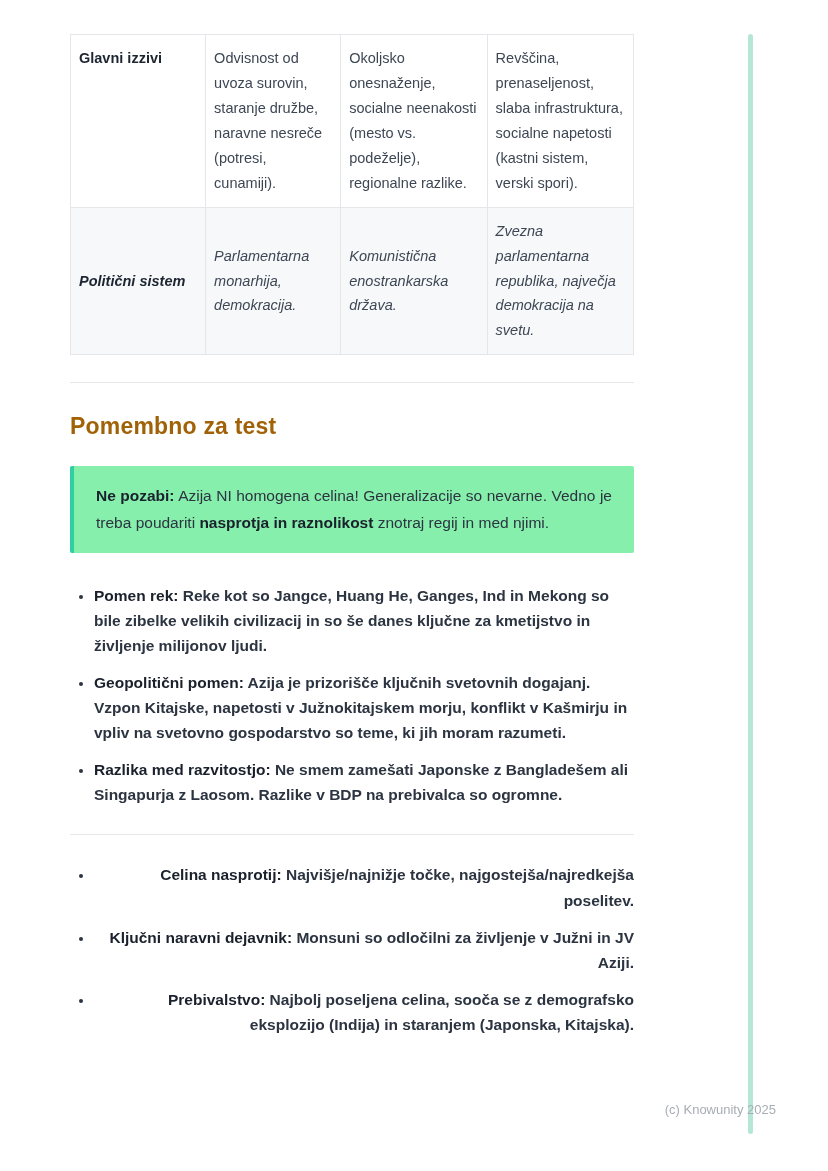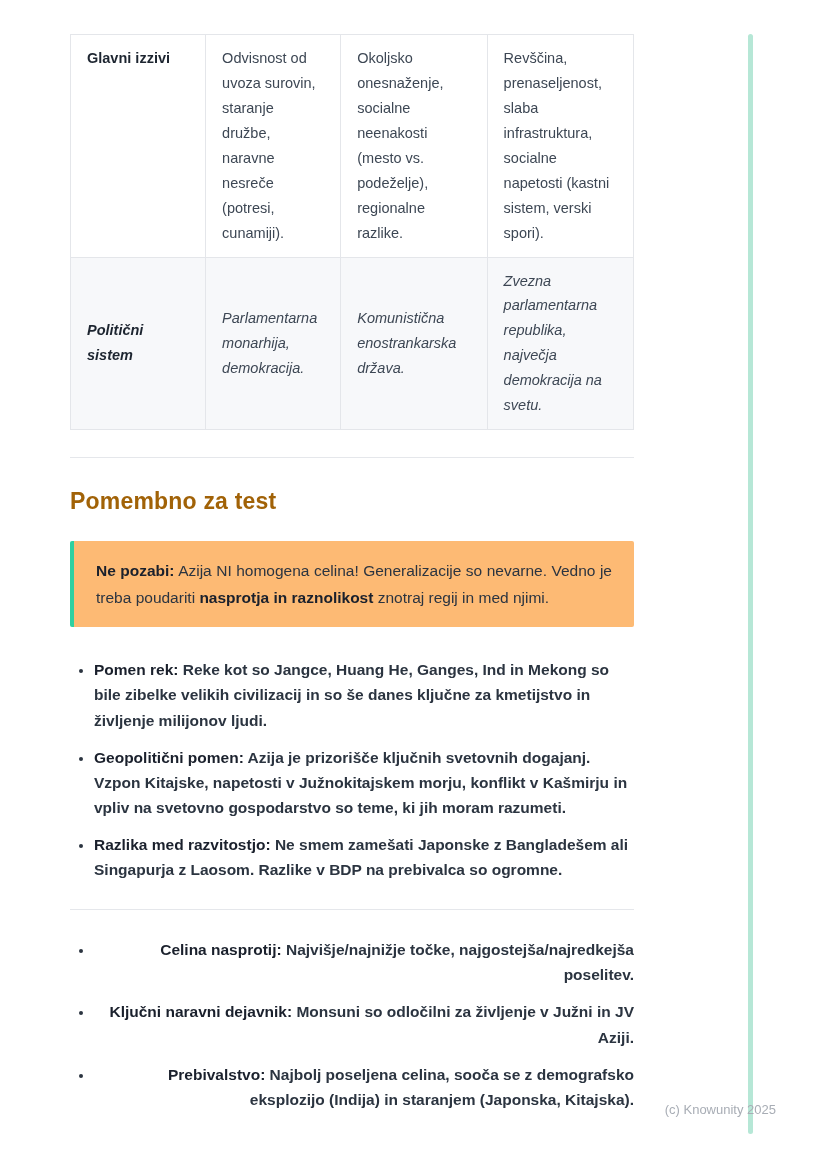--- a/index.html
+++ b/index.html
@@ -26,21 +26,21 @@
   table.compare {
     width: 100%;
     border-collapse: collapse;
     margin-top: 34px;
     font-size: 14.5px;
     color: #3d4754;
     table-layout: fixed;
   }
   table.compare td {
     border: 1px solid #e4e6ea;
-    padding: 11px 16px;
+    padding: 11px 8px;
     line-height: 1.72;
     word-wrap: break-word;
   }
   table.compare col.c1 { width: 24%; }
   table.compare col.c2 { width: 24%; }
   table.compare col.c3 { width: 26%; }
   table.compare col.c4 { width: 26%; }
   table.compare td.rowhead {
     font-weight: 700;
     color: #1d2530;
@@ -60,21 +60,21 @@
   h2.section-heading {
     margin: 30px 0 26px 0;
     font-size: 23px;
     font-weight: 700;
     color: #a16207;
     letter-spacing: 0.2px;
   }
 
   
   .callout {
-    background: #fdba74;
+    background: #86efac;
     border-left: 4px solid #2fd0a0;
     border-radius: 2px;
     padding: 16px 22px;
     margin: 0 0 30px 0;
   }
   .callout p {
     margin: 0;
     font-size: 15.5px;
     line-height: 1.75;
     color: #2b3440;

